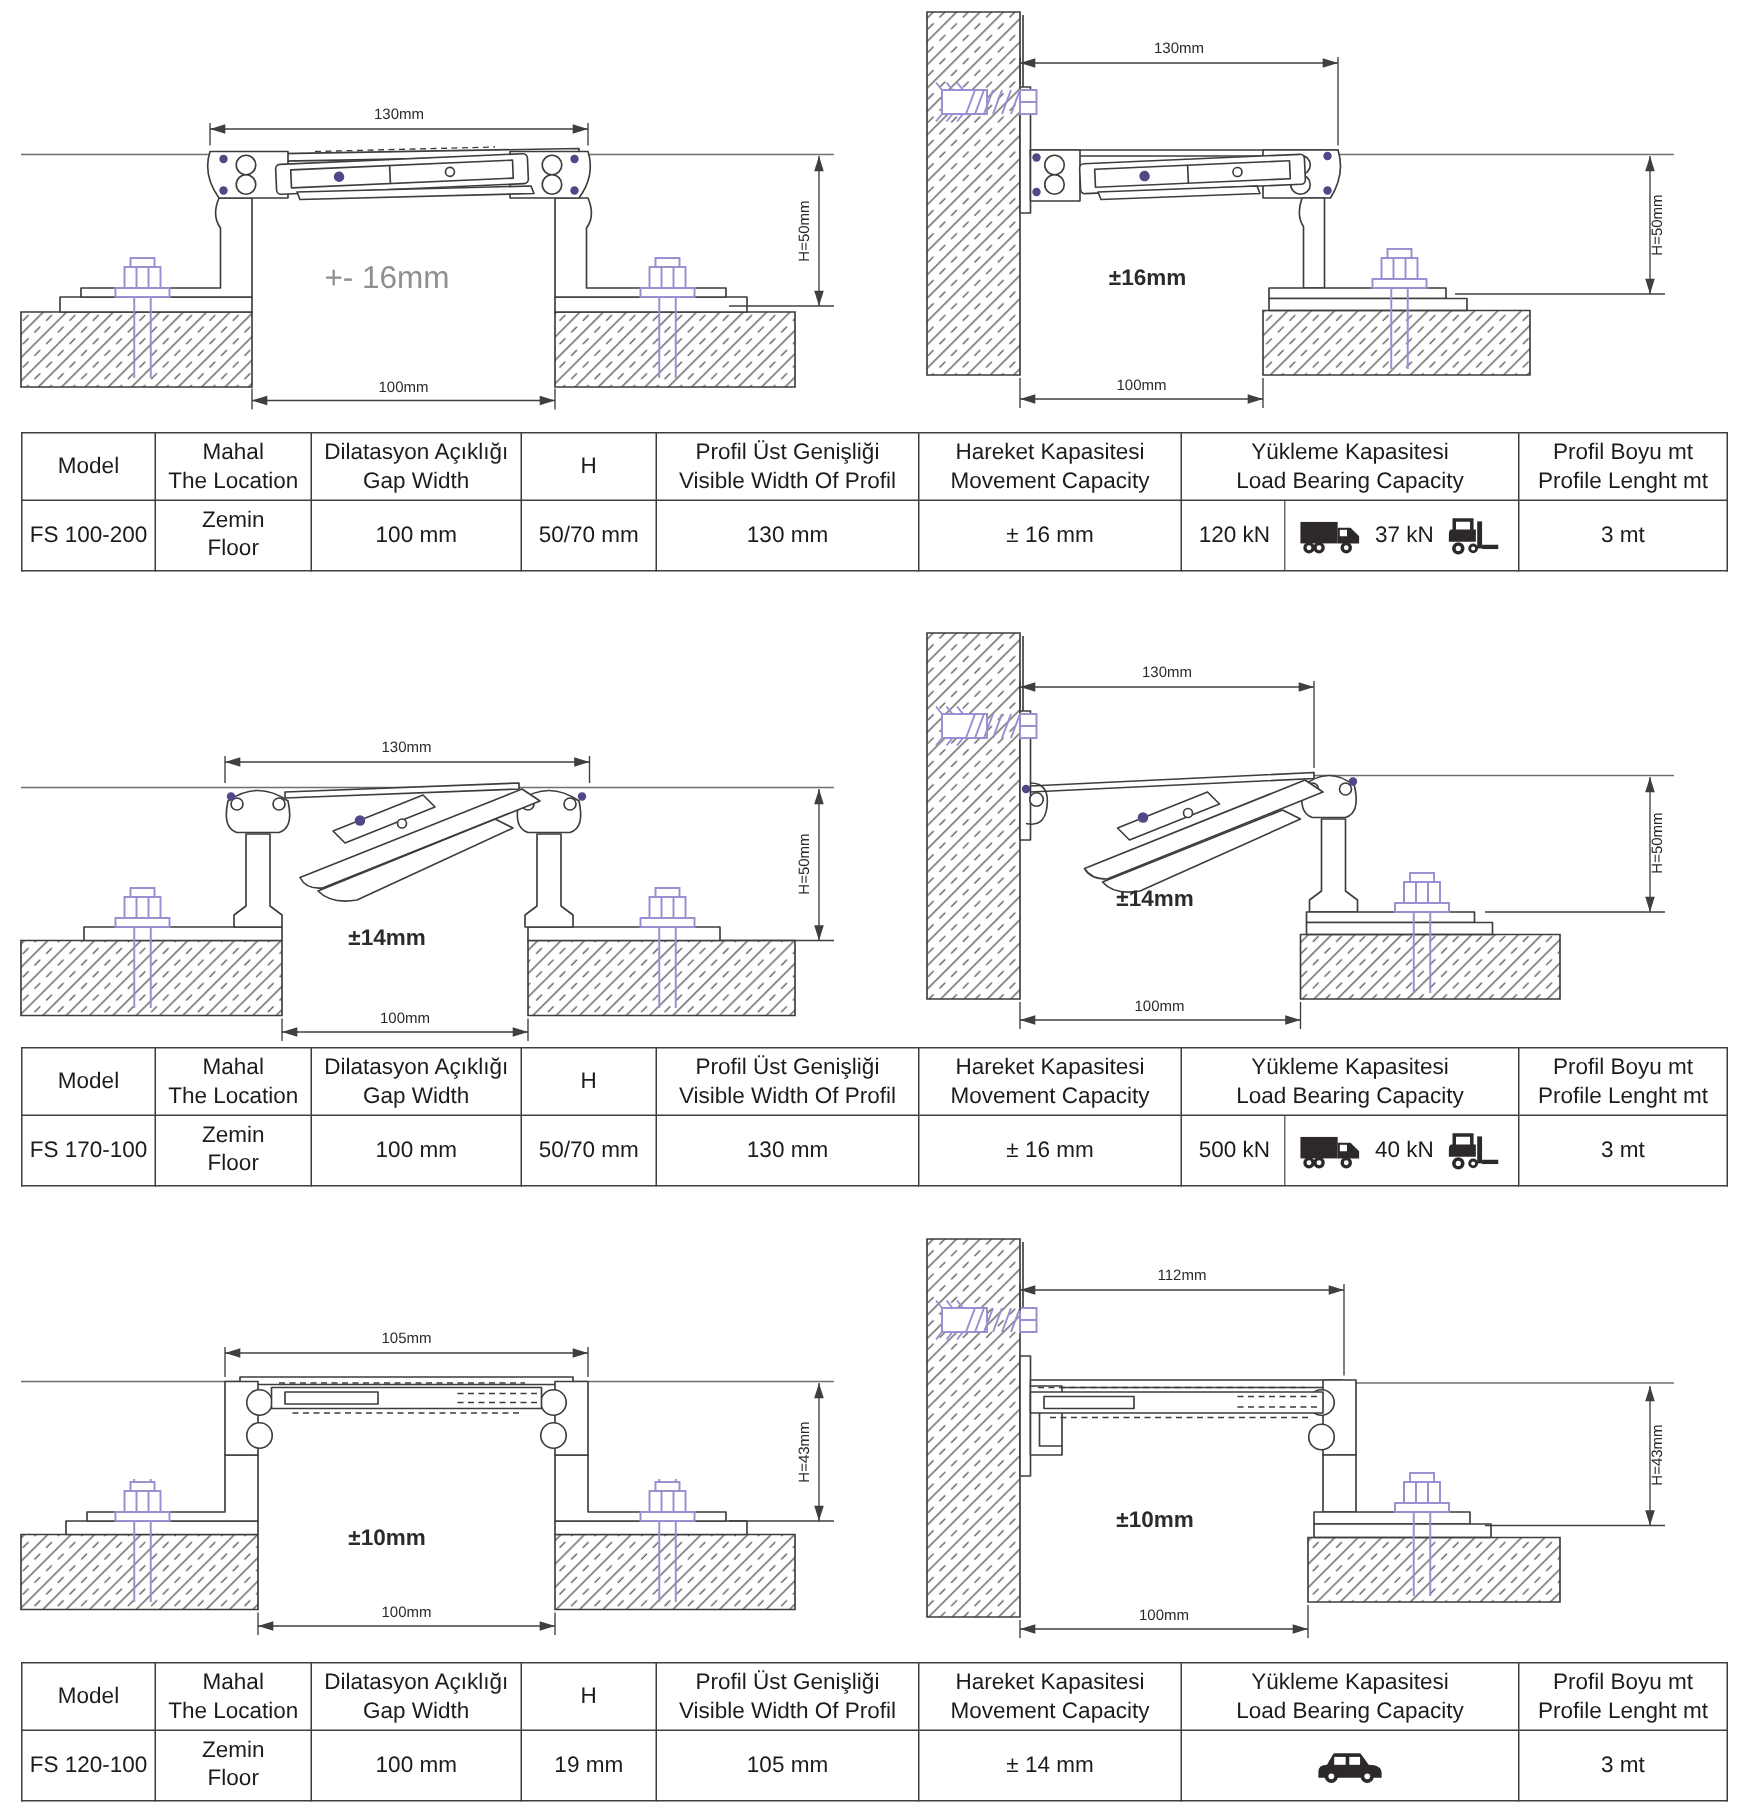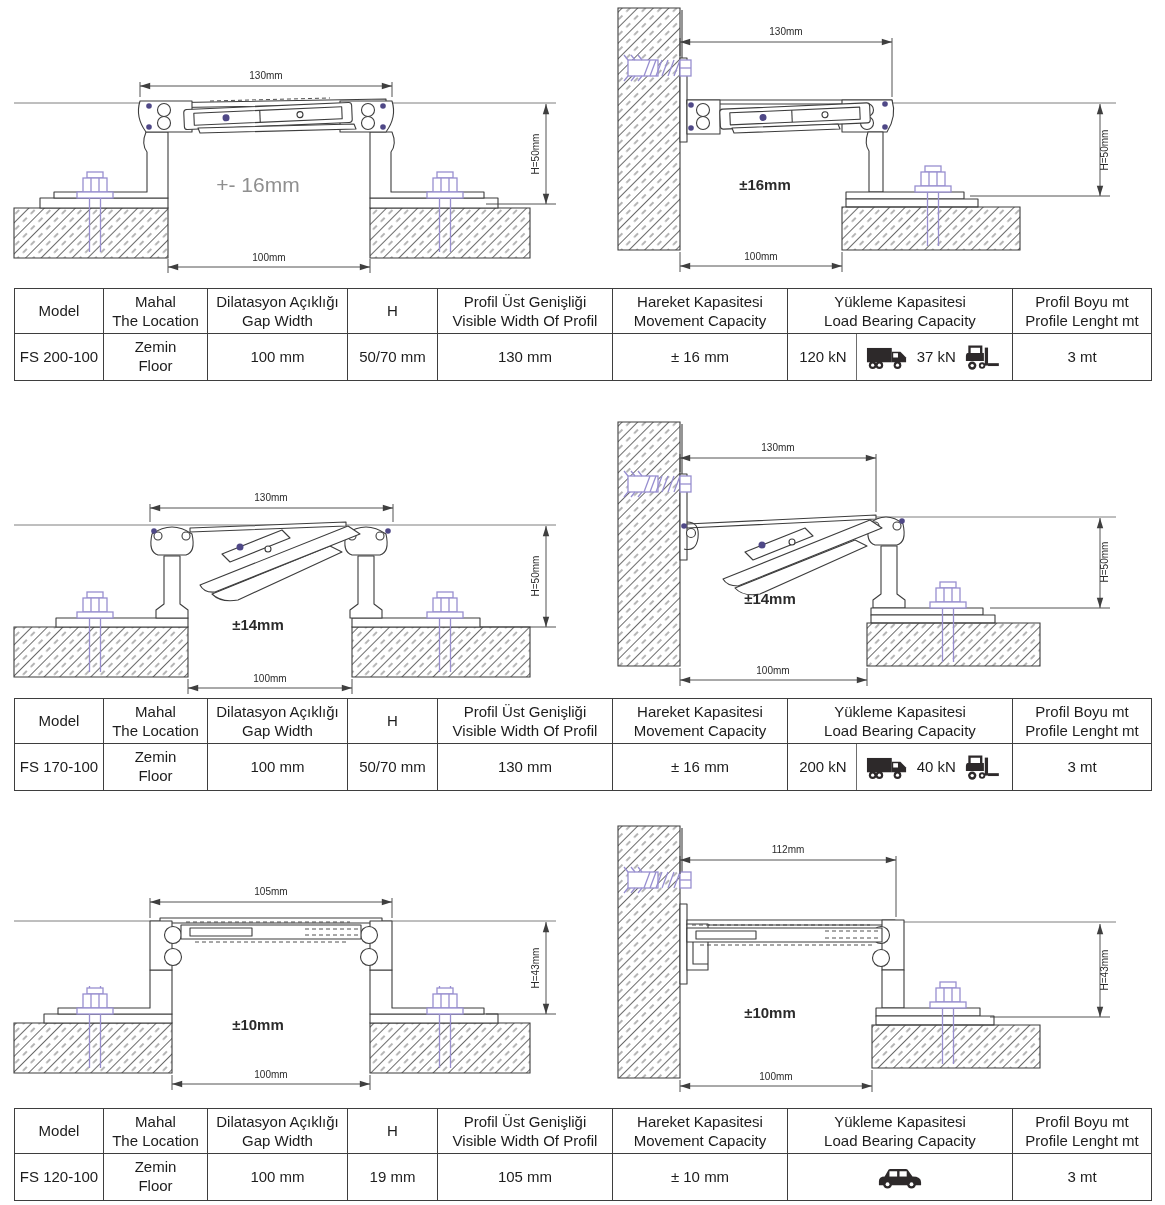--- a/index.html
+++ b/index.html
@@ -216,21 +216,21 @@
       <td>
             <div>Yükleme Kapasitesi</div>
             <div>Load Bearing Capacity</div>
           </td>
       <td>
             <div>Profil Boyu mt</div>
             <div>Profile Lenght mt</div>
           </td>
     </tr>
     <tr class="drow">
-      <td>FS 200-100</td>
+      <td>FS 100-200</td>
       <td>
             <div>Zemin</div>
             <div>Floor</div>
           </td>
       <td>100 mm</td>
       <td>50/70 mm</td>
       <td>130 mm</td>
       <td>± 16 mm</td>
       <td>
         <div class="loadwrap">
@@ -434,21 +434,21 @@
       <td>
             <div>Zemin</div>
             <div>Floor</div>
           </td>
       <td>100 mm</td>
       <td>50/70 mm</td>
       <td>130 mm</td>
       <td>± 16 mm</td>
       <td>
         <div class="loadwrap">
-          <span>200 kN</span>
+          <span>500 kN</span>
           <span class="vdiv"></span>
           <svg class="veh" width="42" height="27" viewBox="0 0 44 28">
             <rect x="1" y="4" width="26" height="15"></rect>
                 <path d="M27,8 h9 l6,6 v5 h-15 z"></path>
             <rect x="28.5" y="9.5" width="5" height="4.5" fill="#fff"></rect>
             <circle cx="7" cy="22" r="4"></circle>
                 <circle cx="14" cy="22" r="4"></circle>
                 <circle cx="33" cy="22" r="4"></circle>
             <circle cx="7" cy="22" r="1.7" fill="#fff"></circle>
                 <circle cx="14" cy="22" r="1.7" fill="#fff"></circle>
@@ -626,21 +626,21 @@
     </tr>
     <tr class="drow">
       <td>FS 120-100</td>
       <td>
             <div>Zemin</div>
             <div>Floor</div>
           </td>
       <td>100 mm</td>
       <td>19 mm</td>
       <td>105 mm</td>
-      <td>± 10 mm</td>
+      <td>± 14 mm</td>
       <td>
         <div class="loadwrap">
           <svg class="veh" width="46" height="25" viewBox="0 0 48 26">
             <path d="M2,21 v-4 q0,-5 6,-5 l4,-7 q0.5,-1 2,-1 h16 q1.5,0 2,1 l5,7 q9,0 9,6 v3 z"></path>
             <rect x="13" y="6.5" width="8" height="5.5" fill="#fff"></rect>
                 <rect x="23.5" y="6.5" width="7.5" height="5.5" fill="#fff"></rect>
             <circle cx="11" cy="20" r="4.6"></circle>
                 <circle cx="36" cy="20" r="4.6"></circle>
             <circle cx="11" cy="20" r="2" fill="#fff"></circle>
                 <circle cx="36" cy="20" r="2" fill="#fff"></circle>

